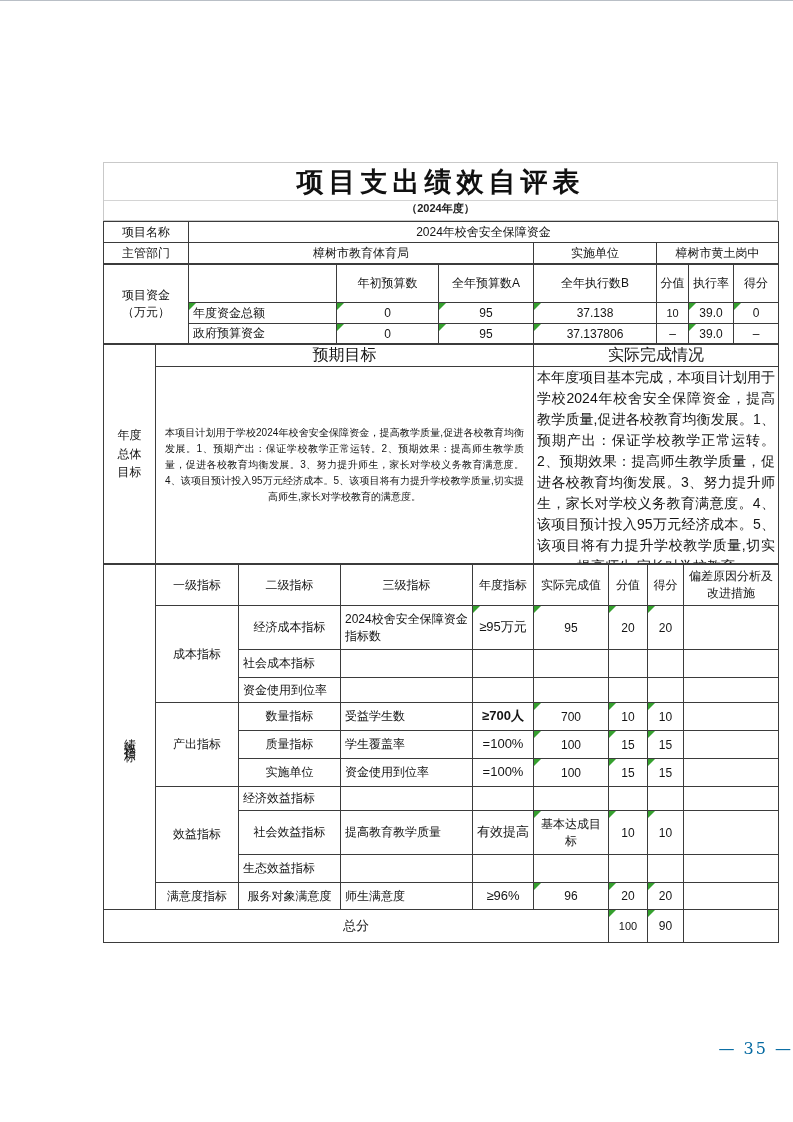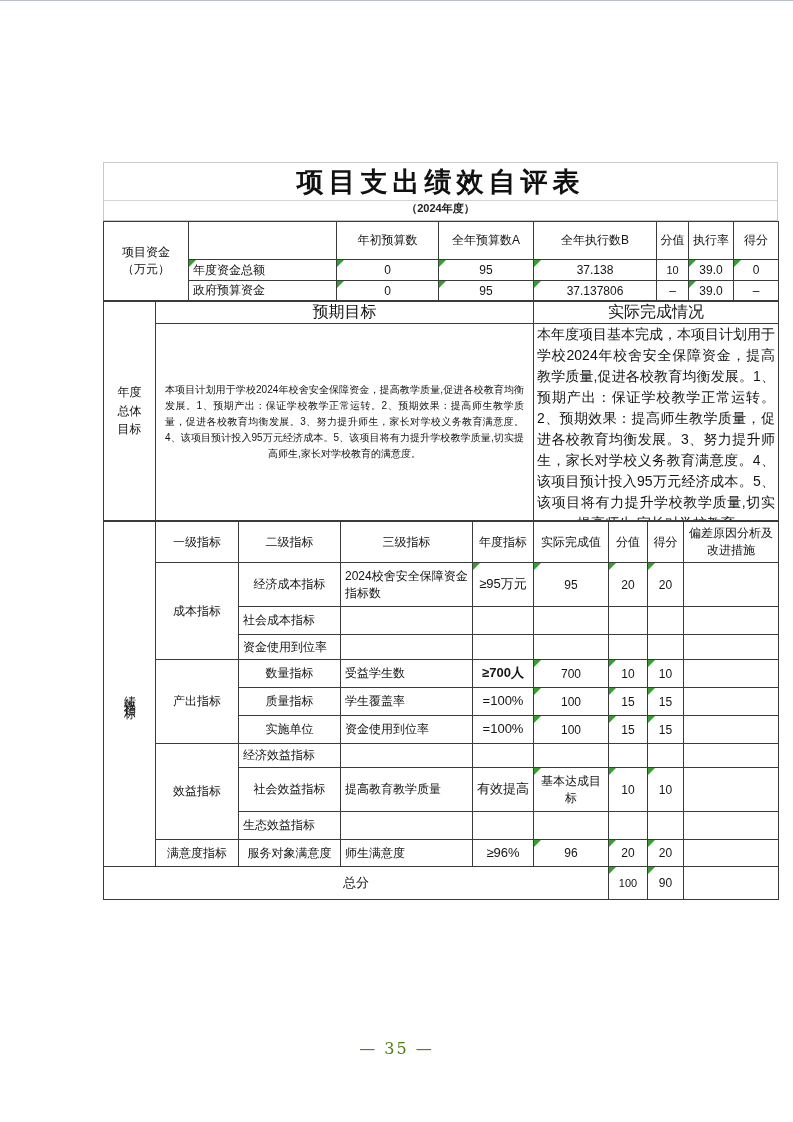--- a/index.html
+++ b/index.html
@@ -35,37 +35,57 @@
   .goal-actual{font-size:14px;line-height:1.5;padding:0 3px;vertical-align:top;margin-top:48px;}
 
   .vtext{writing-mode:vertical-lr;text-orientation:upright;margin:0 auto;letter-spacing:4px;font-size:12px;}
   .v2{width:2.3em;word-break:break-all;margin:16px auto;line-height:1.55;font-size:12px;}
 
   .target{font-size:13px;line-height:1.1;}
   .clip28{max-height:26px;overflow:hidden;font-weight:bold;}
   .small{font-size:11px;}
   .total-label{font-size:13px;}
 
-  .pagenum{position:absolute;top:1038px;left:0;width:100%;text-align:center;
-           font-family:"DejaVu Serif","Liberation Serif",serif;font-size:16px;color:#4d7c0f;letter-spacing:2px;}
+  .pagenum{position:absolute;top:1038px;left:0;width:100%;text-align:right;
+           font-family:"DejaVu Serif","Liberation Serif",serif;font-size:16px;color:#0369a1;letter-spacing:2px;}
 </style>
 </head>
 <body>
 
 <div class="sheet">
 
   <div class="title-block">
     <div class="title-row">
       <h1>项目支出绩效自评表</h1>
     </div>
     <div class="subtitle-row">
       <span>（2024年度）</span>
     </div>
   </div>
 
+  <table>
+    <colgroup>
+        <col style="width:85px">
+        <col style="width:345px">
+        <col style="width:123px">
+        <col style="width:122px">
+      </colgroup>
+    <tbody>
+        <tr style="height:21px">
+      <td class="lbl">项目名称</td>
+      <td colspan="3">2024年校舍安全保障资金</td>
+    </tr>
+    <tr style="height:21px">
+      <td class="lbl">主管部门</td>
+      <td>樟树市教育体育局</td>
+      <td class="lbl">实施单位</td>
+      <td>樟树市黄土岗中</td>
+    </tr>
+  </tbody>
+    </table>
 
   <table>
     <colgroup>
         <col style="width:85px">
         <col style="width:148px">
         <col style="width:102px">
         <col style="width:95px">
         <col style="width:123px">
         <col style="width:32px">
         <col style="width:45px">

